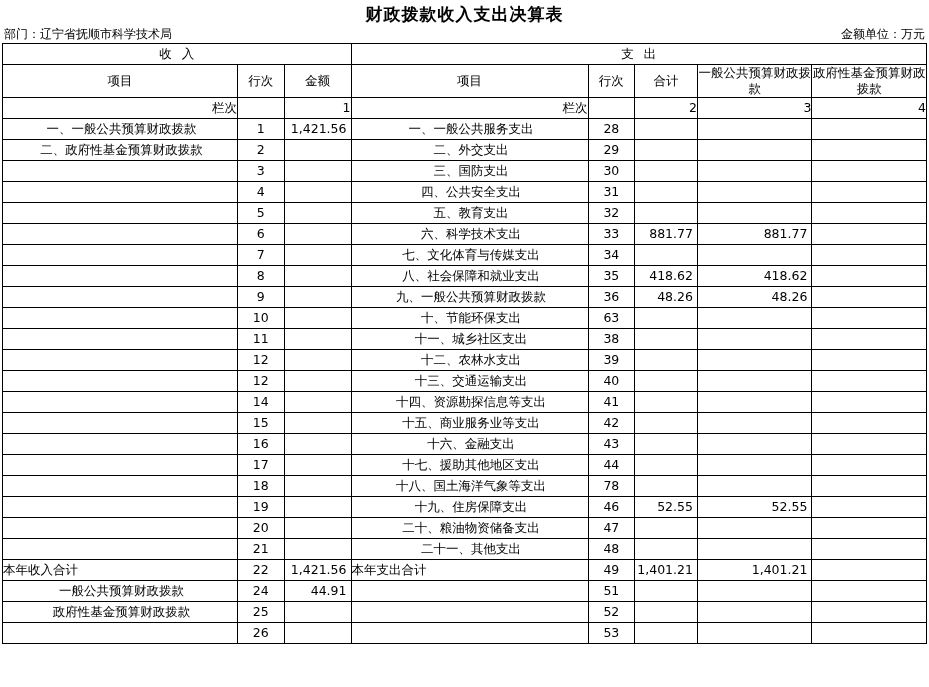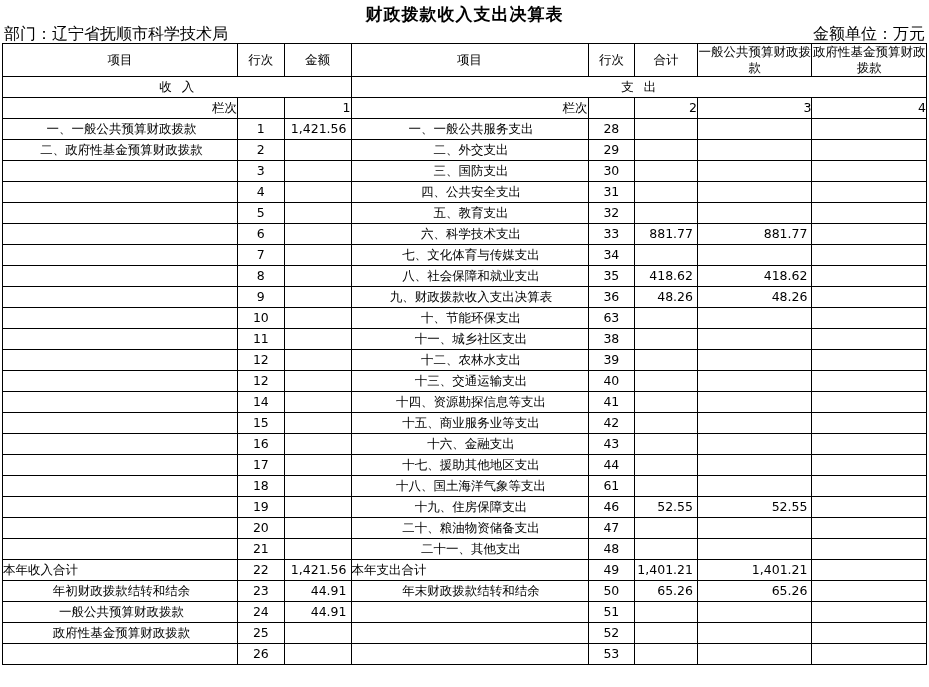--- a/index.html
+++ b/index.html
@@ -25,21 +25,21 @@
     font-size: 17px;
     font-weight: bold;
     line-height: 22px;
     padding-top: 3px;
     letter-spacing: 1px;
   }
   .subhead {
     display: flex;
     justify-content: space-between;
     align-items: flex-end;
-    font-size: 16px;
+    font-size: 12px;
     padding: 2px 4px 2px 4px;
     line-height: 14px;
   }
   table.main {
     border-collapse: collapse;
     width: 925px;
     margin-left: 2px;
     table-layout: fixed;
   }
   table.main td, table.main th {
@@ -104,32 +104,32 @@
       <col style="width:46px">
       <col style="width:66px">
       <col style="width:234px">
       <col style="width:46px">
       <col style="width:62px">
       <col style="width:113px">
       <col style="width:113px">
     </colgroup>
     <thead>
       <tr>
+        <td colspan="3" class="hdr-group">收入</td>
+        <td colspan="5" class="hdr-group">支出</td>
+      </tr>
+      <tr>
         <td class="hdr-cell tall-hdr">项目</td>
         <td class="hdr-cell tall-hdr">行次</td>
         <td class="hdr-cell tall-hdr">金额</td>
         <td class="hdr-cell tall-hdr">项目</td>
         <td class="hdr-cell tall-hdr">行次</td>
         <td class="hdr-cell tall-hdr">合计</td>
         <td class="hdr-cell tall-hdr two-line">一般公共预算财政拨款</td>
         <td class="hdr-cell tall-hdr two-line">政府性基金预算财政拨款</td>
-      </tr>
-      <tr>
-        <td colspan="3" class="hdr-group">收入</td>
-        <td colspan="5" class="hdr-group">支出</td>
       </tr>
       <tr>
         <td class="lanci">栏次</td>
         <td class="lanci"></td>
         <td class="lanci">1</td>
         <td class="lanci">栏次</td>
         <td class="lanci"></td>
         <td class="lanci">2</td>
         <td class="lanci">3</td>
         <td class="lanci">4</td>
@@ -213,21 +213,21 @@
           <td class="c-left">八、社会保障和就业支出</td>
           <td class="rowno">35</td>
           <td class="num">418.62</td>
           <td class="num">418.62</td>
           <td class="num"></td>
         </tr>
         <tr>
           <td class="c-left"></td>
           <td class="rowno">9</td>
           <td class="num"></td>
-          <td class="c-left">九、财政拨款收入支出决算表</td>
+          <td class="c-left">九、一般公共预算财政拨款</td>
           <td class="rowno">36</td>
           <td class="num">48.26</td>
           <td class="num">48.26</td>
           <td class="num"></td>
         </tr>
         <tr>
           <td class="c-left"></td>
           <td class="rowno">10</td>
           <td class="num"></td>
           <td class="c-left">十、节能环保支出</td>
@@ -304,21 +304,21 @@
           <td class="rowno">44</td>
           <td class="num"></td>
           <td class="num"></td>
           <td class="num"></td>
         </tr>
         <tr>
           <td class="c-left"></td>
           <td class="rowno">18</td>
           <td class="num"></td>
           <td class="c-left">十八、国土海洋气象等支出</td>
-          <td class="rowno">61</td>
+          <td class="rowno">78</td>
           <td class="num"></td>
           <td class="num"></td>
           <td class="num"></td>
         </tr>
         <tr>
           <td class="c-left"></td>
           <td class="rowno">19</td>
           <td class="num"></td>
           <td class="c-left">十九、住房保障支出</td>
           <td class="rowno">46</td>
@@ -350,30 +350,20 @@
           <td class="c-center bold">本年收入合计</td>
           <td class="rowno">22</td>
           <td class="num">1,421.56</td>
           <td class="c-center bold">本年支出合计</td>
           <td class="rowno">49</td>
           <td class="num">1,401.21</td>
           <td class="num">1,401.21</td>
           <td class="num"></td>
         </tr>
         <tr>
-          <td class="c-left">年初财政拨款结转和结余</td>
-          <td class="rowno">23</td>
-          <td class="num">44.91</td>
-          <td class="c-left">年末财政拨款结转和结余</td>
-          <td class="rowno">50</td>
-          <td class="num">65.26</td>
-          <td class="num">65.26</td>
-          <td class="num"></td>
-        </tr>
-        <tr>
           <td class="c-left" style="padding-left: 18px;">一般公共预算财政拨款</td>
           <td class="rowno">24</td>
           <td class="num">44.91</td>
           <td class="c-left"></td>
           <td class="rowno">51</td>
           <td class="num"></td>
           <td class="num"></td>
           <td class="num"></td>
         </tr>
         <tr>

